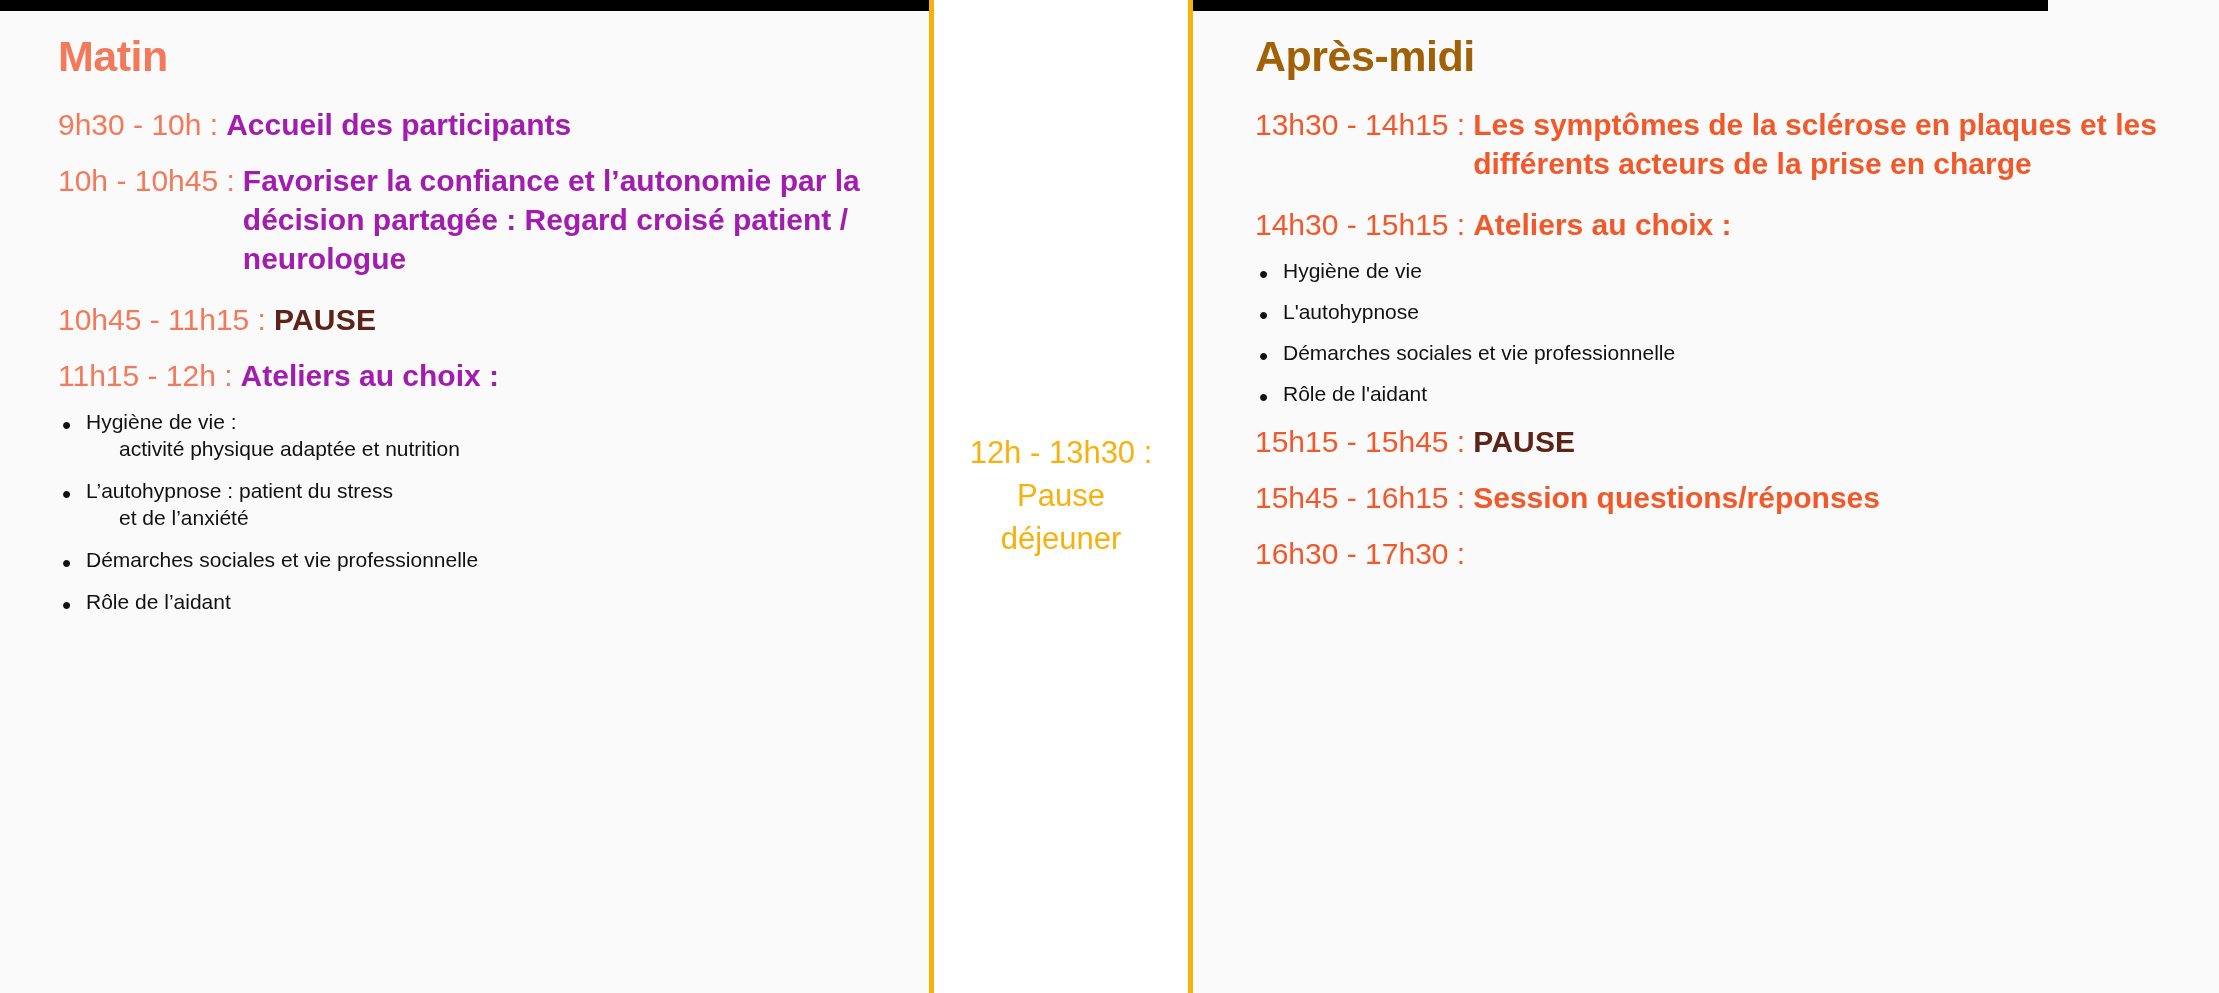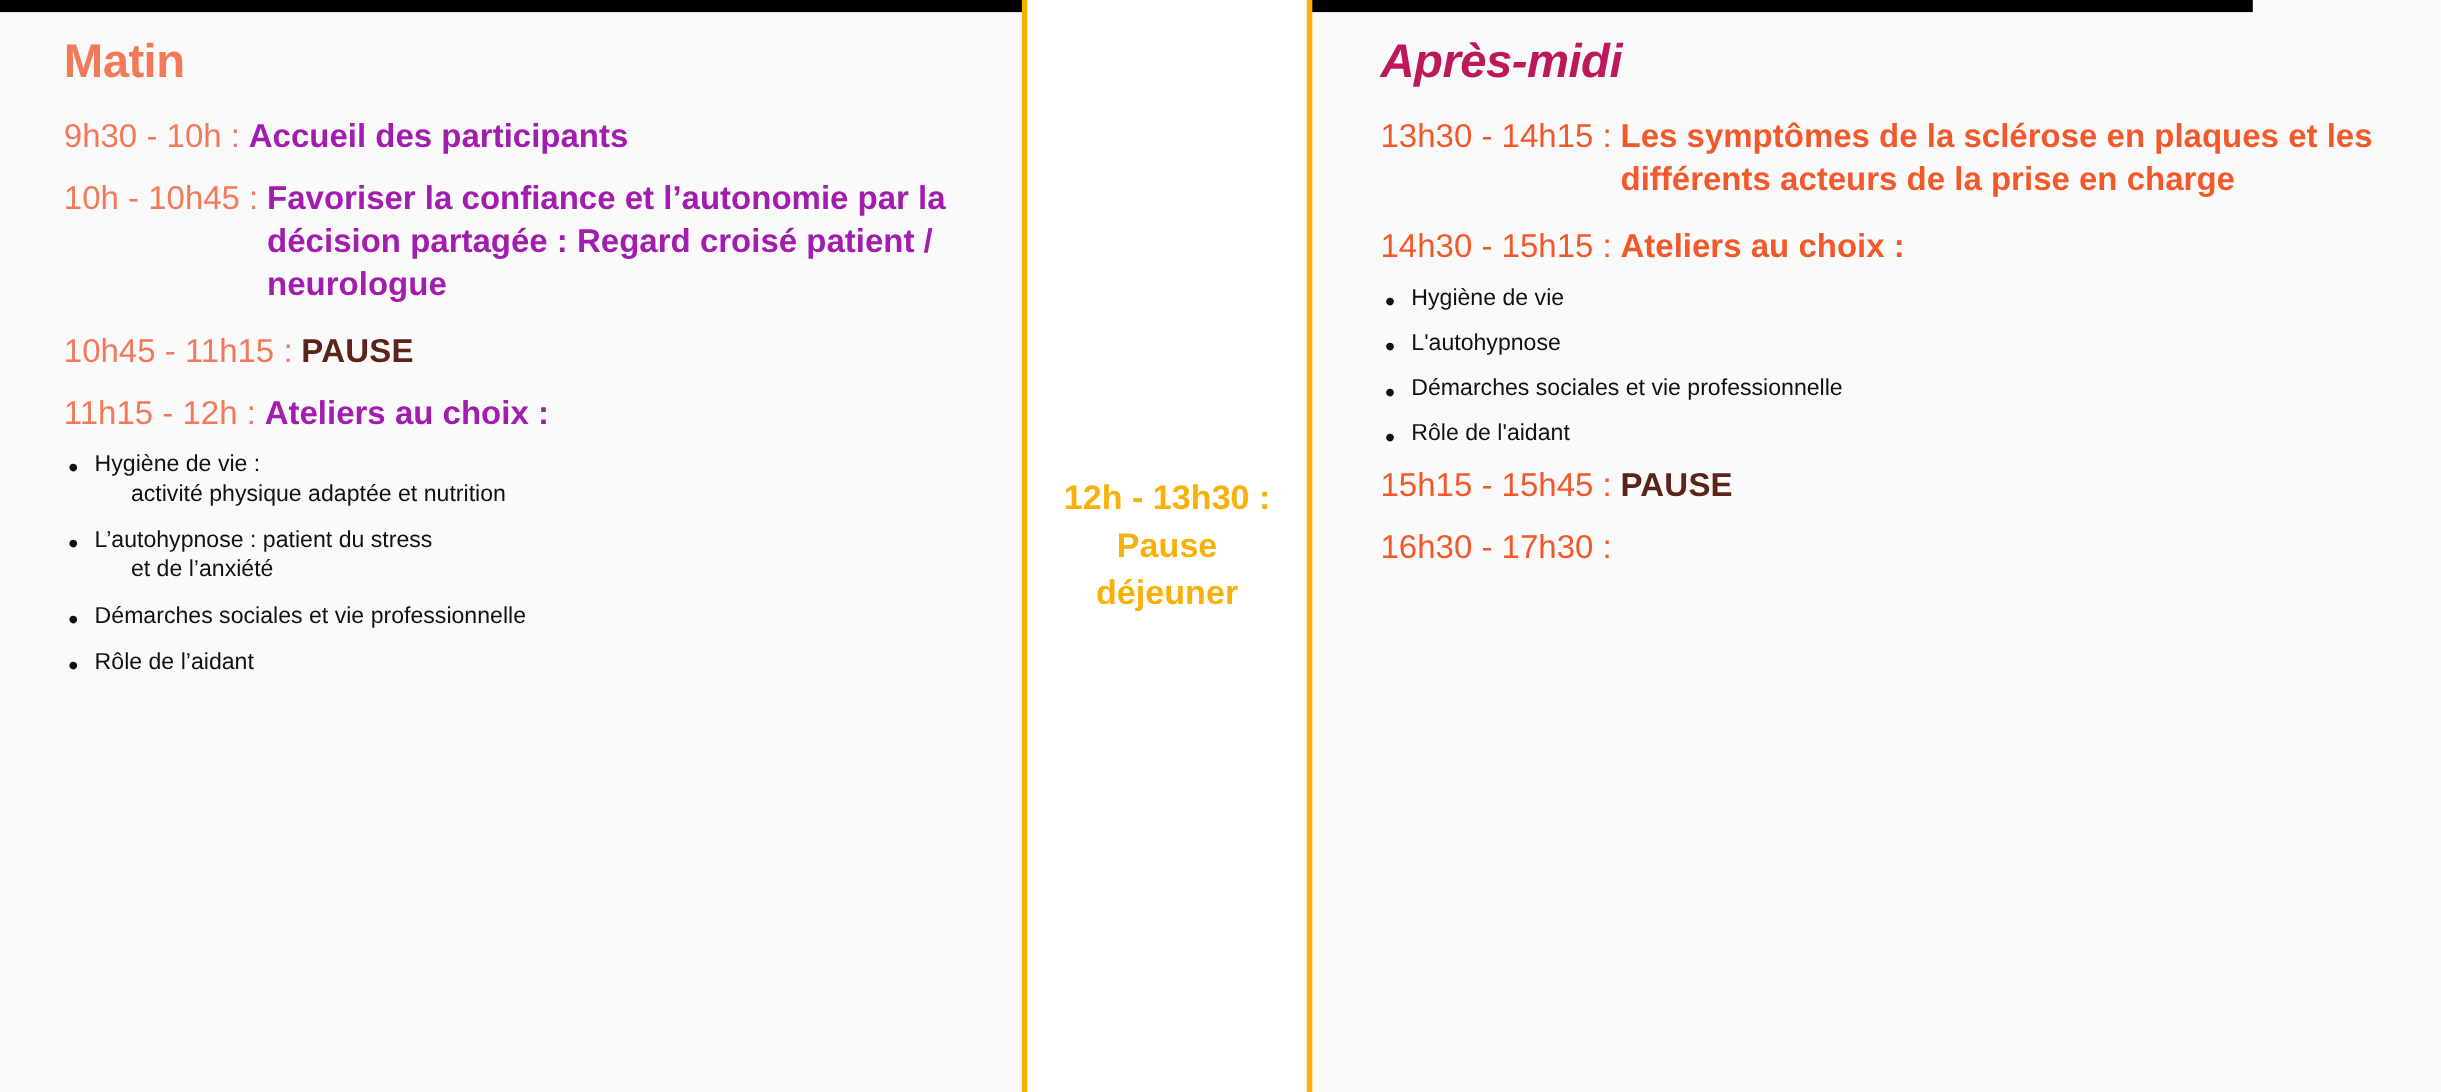--- a/index.html
+++ b/index.html
@@ -53,21 +53,21 @@
   
   h1.heading {
     font-weight:bold;
     font-size:43px;
     line-height:1.05;
     letter-spacing:-0.5px;
     margin-bottom:26px;
     white-space:nowrap;
   }
   .col-morning   h1.heading { color:#f2795a; }
-  .col-afternoon h1.heading { color:#be185d;font-style:italic; }
+  .col-afternoon h1.heading { color:#a16207; }
 
   
   .row {
     display:flex;
     align-items:flex-start;
     margin-bottom:17px;
     font-size:30px;
     line-height:1.30;
   }
   .row .time {
@@ -119,21 +119,21 @@
     position:absolute;
     left:0; top:0;
     width:262px;
     height:993px;
     display:flex;
     align-items:center;
     justify-content:center;
   }
   .lunch-text {
     color:#f7b10a;
-    font-weight:bold;
+    font-weight:normal;
     font-size:31px;
     line-height:1.38;
     text-align:center;
     padding:0 10px;
   }
   .lunch-text .l1 { display:block; white-space:nowrap; }
   .lunch-text .l2 { display:block; }
   .lunch-text .l3 { display:block; }
 </style>
 </head>
@@ -230,20 +230,24 @@
         <li>
           <span>Rôle de l'aidant</span>
         </li>
       </ul>
 
       <div class="row is-pause">
         <span class="time">15h15 - 15h45 :</span>
         <span class="title">PAUSE</span>
       </div>
 
+      <div class="row">
+        <span class="time">15h45 - 16h15 :</span>
+        <span class="title">Session questions/réponses</span>
+      </div>
 
       <div class="row">
         <span class="time">16h30 - 17h30 :</span>
       </div>
 
     </div>
   </div>
 
 </div>
 

